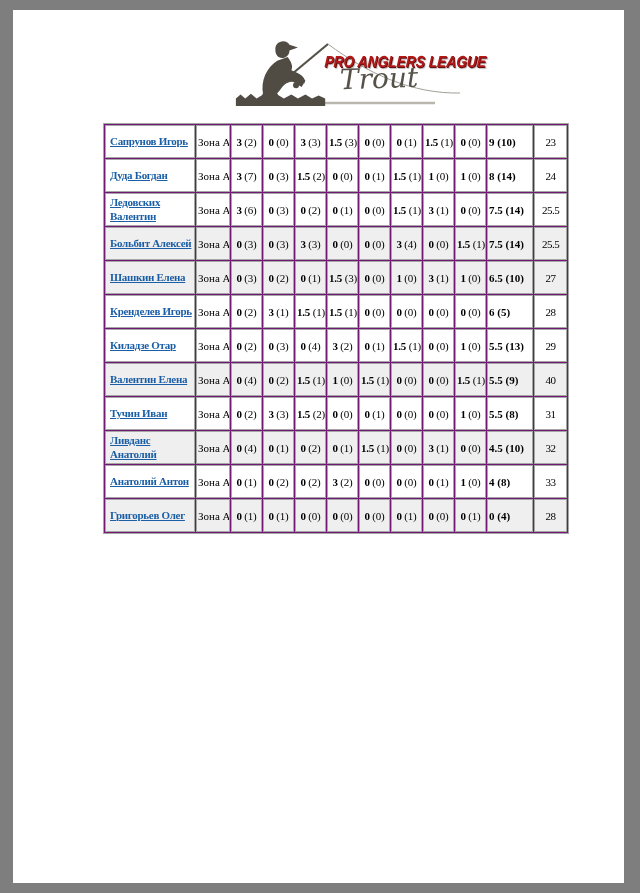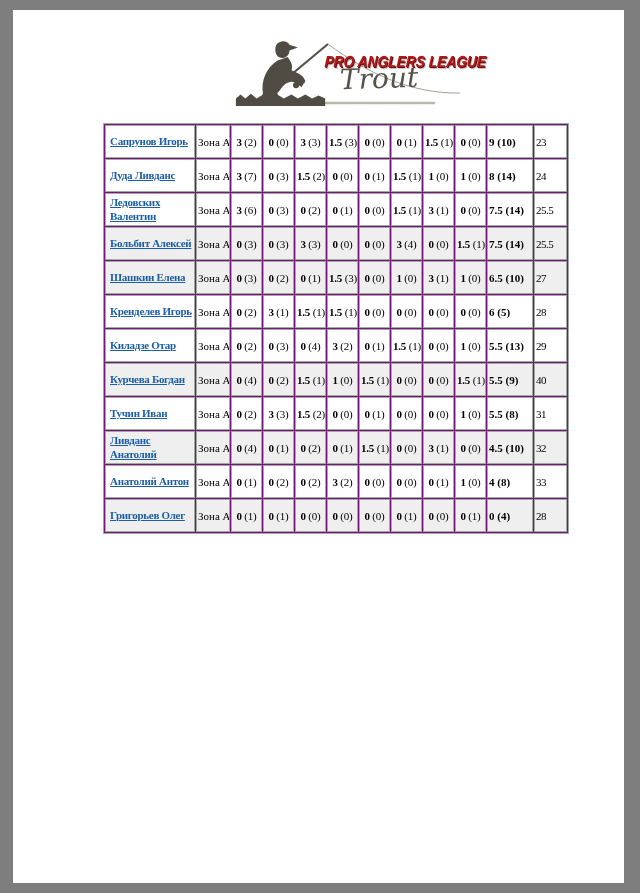--- a/index.html
+++ b/index.html
@@ -64,20 +64,21 @@
     font-weight:bold;
     letter-spacing:-0.3px;
     text-decoration:underline;
     cursor:pointer;
   }
   td.c-zone  { text-align:right; font-size:10.5px; white-space:nowrap; }
   td.c-score { text-align:center; white-space:nowrap; letter-spacing:-0.2px; }
   td.c-score b { font-weight:bold; }
   td.c-total { text-align:left; font-weight:bold; white-space:nowrap; }
   td.c-place {
+    text-align:center;
     font-size:15px;
     color:var(--place,#9e9e9e);
     letter-spacing:-0.5px;
   }
 </style>
 </head>
 <body>
 
 <div class="page">
 
@@ -130,21 +131,21 @@
           <td class="c-score"><b>3</b><span> (3)</span></td>
           <td class="c-score"><b>1.5</b><span> (3)</span></td>
           <td class="c-score"><b>0</b><span> (0)</span></td>
           <td class="c-score"><b>0</b><span> (1)</span></td>
           <td class="c-score"><b>1.5</b><span> (1)</span></td>
           <td class="c-score"><b>0</b><span> (0)</span></td>
           <td class="c-total">9 (10)</td>
           <td class="c-place">23</td>
         </tr>
         <tr>
-          <td class="c-name"><a>Дуда Ливданс</a></td>
+          <td class="c-name"><a>Дуда Богдан</a></td>
           <td class="c-zone">Зона А</td>
           <td class="c-score"><b>3</b><span> (7)</span></td>
           <td class="c-score"><b>0</b><span> (3)</span></td>
           <td class="c-score"><b>1.5</b><span> (2)</span></td>
           <td class="c-score"><b>0</b><span> (0)</span></td>
           <td class="c-score"><b>0</b><span> (1)</span></td>
           <td class="c-score"><b>1.5</b><span> (1)</span></td>
           <td class="c-score"><b>1</b><span> (0)</span></td>
           <td class="c-score"><b>1</b><span> (0)</span></td>
           <td class="c-total">8 (14)</td>
@@ -214,21 +215,21 @@
           <td class="c-score"><b>0</b><span> (4)</span></td>
           <td class="c-score"><b>3</b><span> (2)</span></td>
           <td class="c-score"><b>0</b><span> (1)</span></td>
           <td class="c-score"><b>1.5</b><span> (1)</span></td>
           <td class="c-score"><b>0</b><span> (0)</span></td>
           <td class="c-score"><b>1</b><span> (0)</span></td>
           <td class="c-total">5.5 (13)</td>
           <td class="c-place">29</td>
         </tr>
         <tr class="shaded">
-          <td class="c-name"><a>Курчева Богдан</a></td>
+          <td class="c-name"><a>Валентин Елена</a></td>
           <td class="c-zone">Зона А</td>
           <td class="c-score"><b>0</b><span> (4)</span></td>
           <td class="c-score"><b>0</b><span> (2)</span></td>
           <td class="c-score"><b>1.5</b><span> (1)</span></td>
           <td class="c-score"><b>1</b><span> (0)</span></td>
           <td class="c-score"><b>1.5</b><span> (1)</span></td>
           <td class="c-score"><b>0</b><span> (0)</span></td>
           <td class="c-score"><b>0</b><span> (0)</span></td>
           <td class="c-score"><b>1.5</b><span> (1)</span></td>
           <td class="c-total">5.5 (9)</td>

